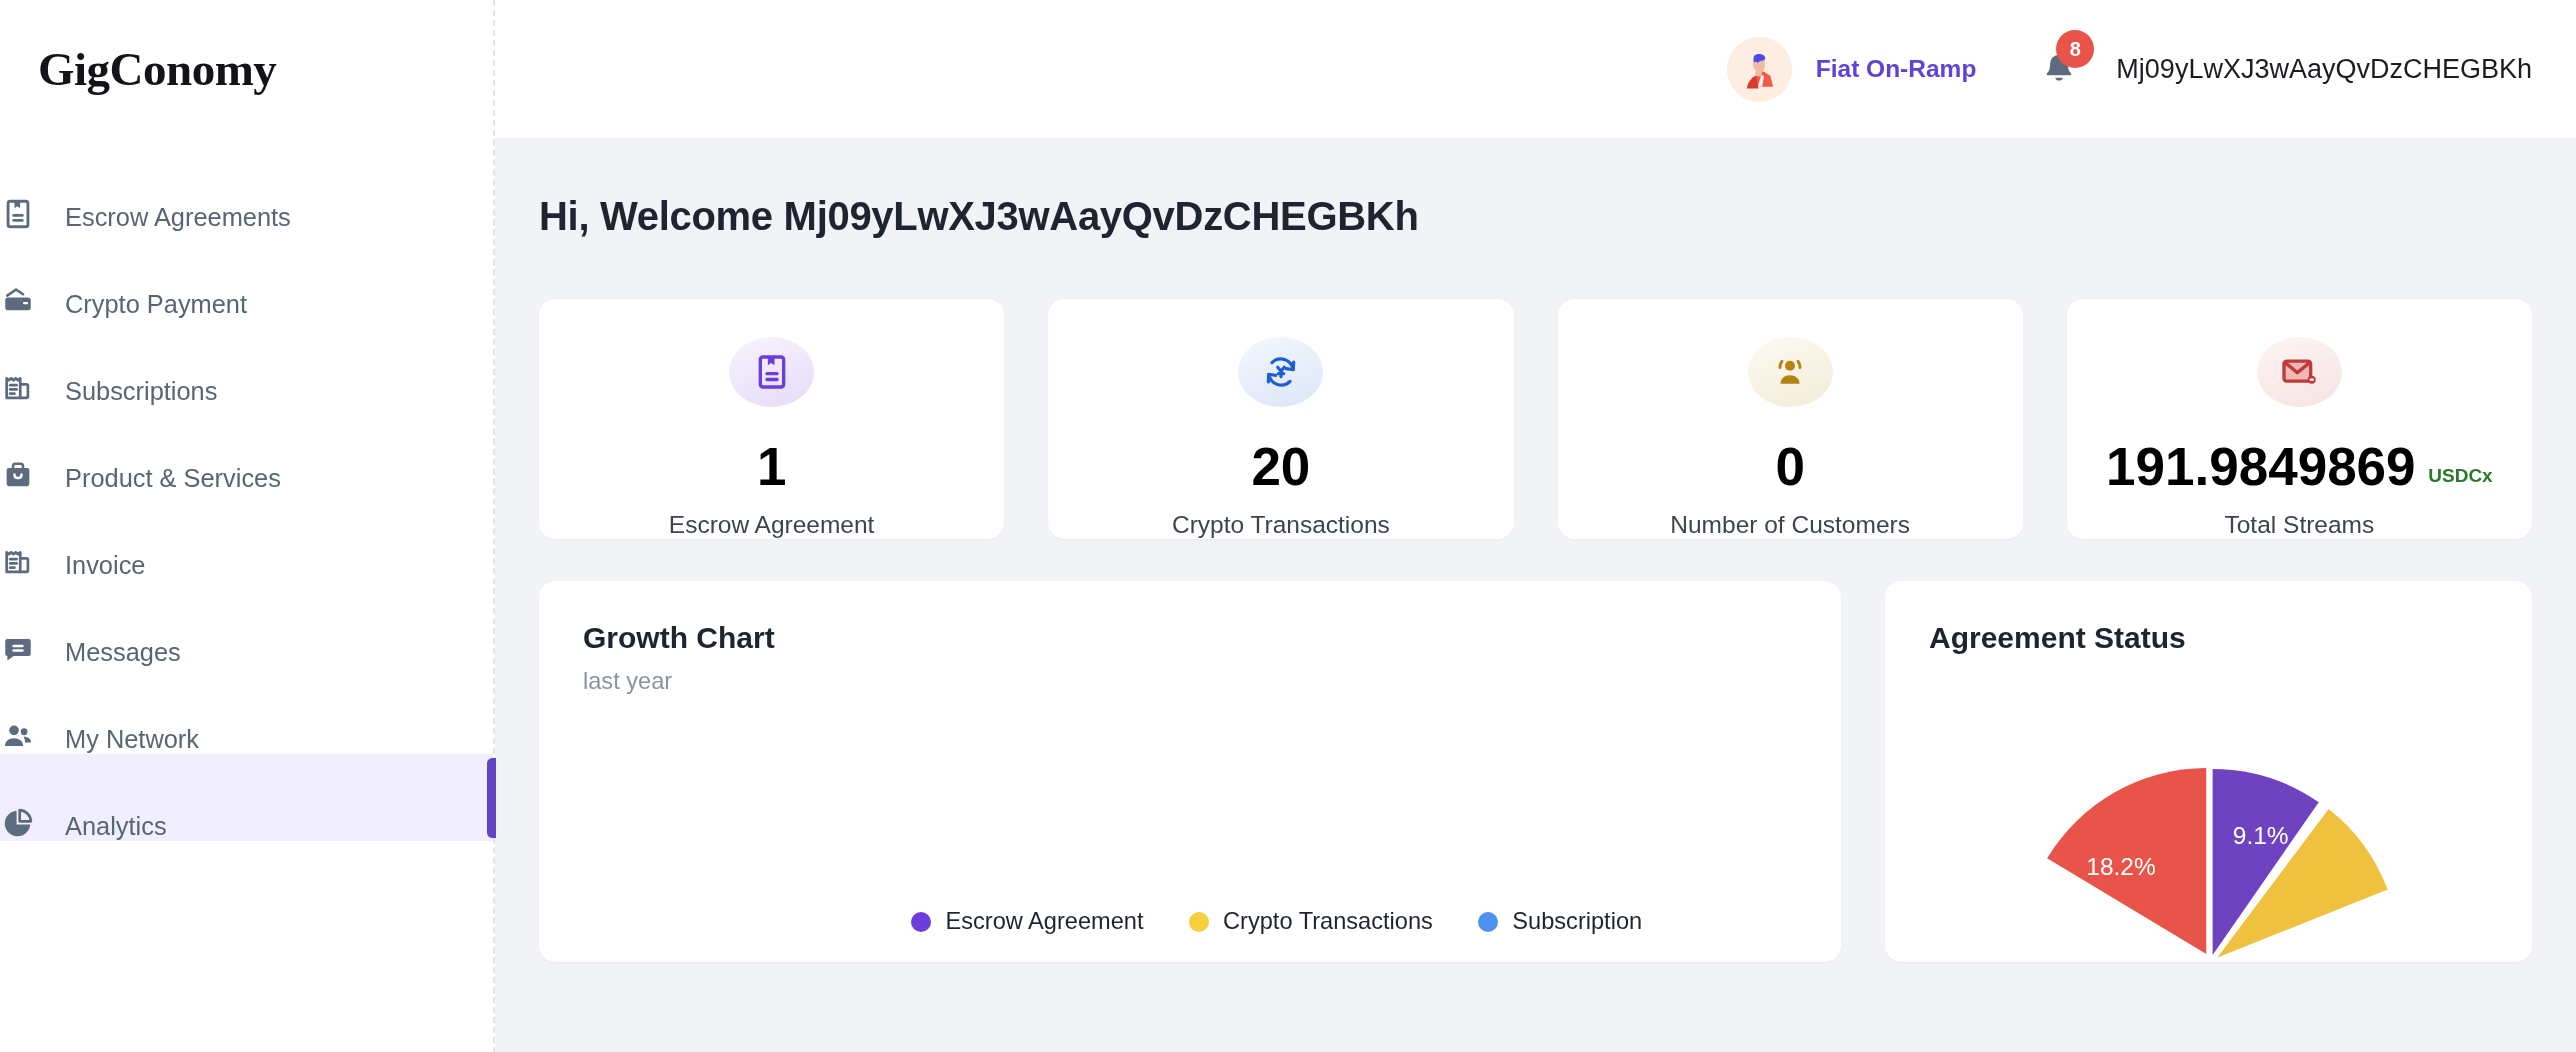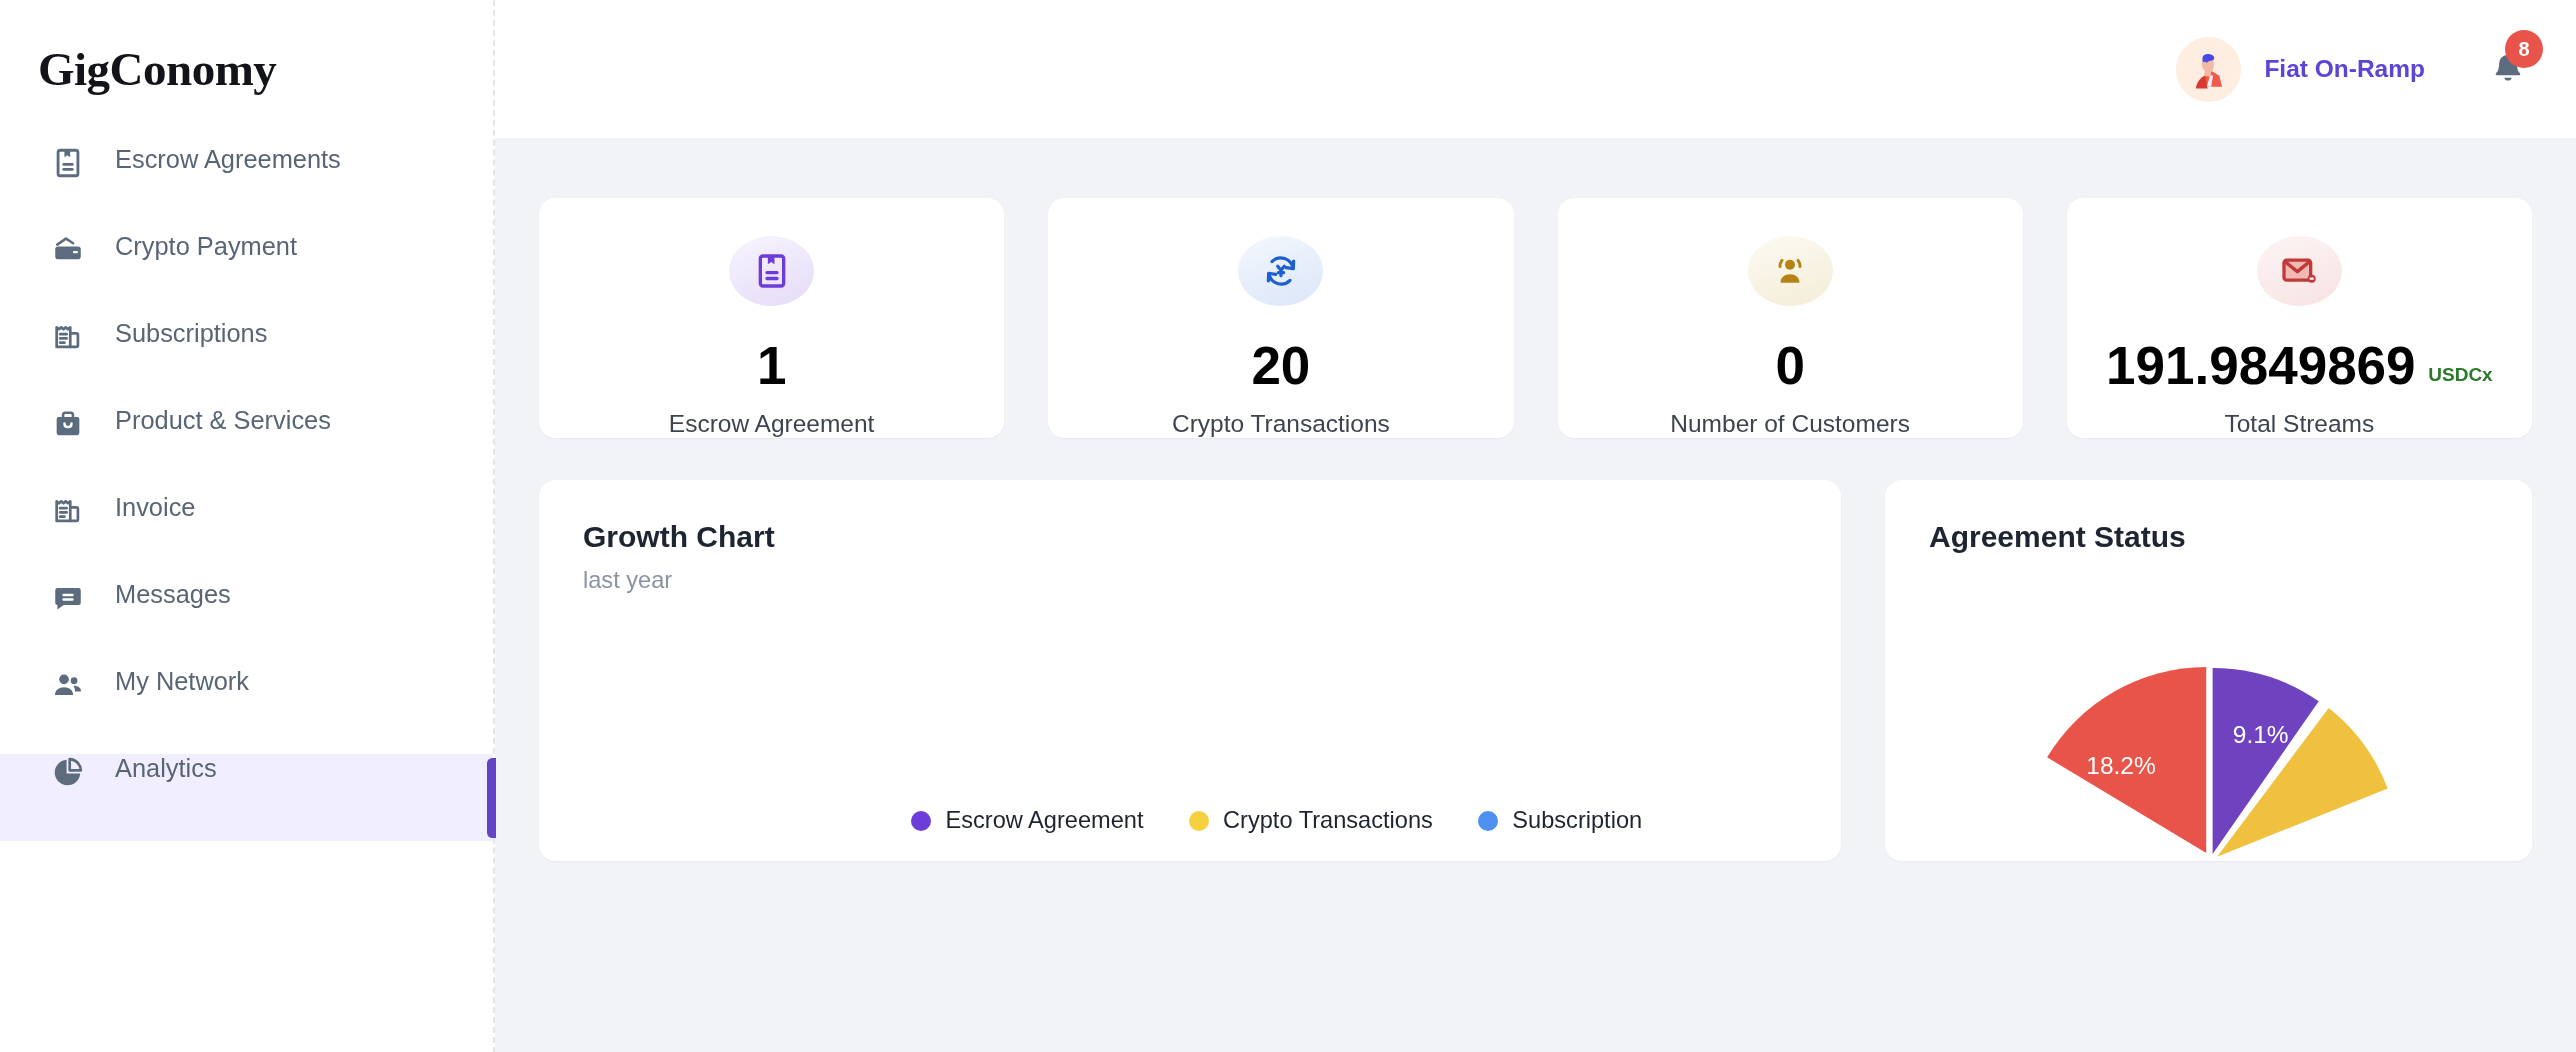--- a/index.html
+++ b/index.html
@@ -25,22 +25,21 @@
     padding-left: 38px;
   }
   .brand-text {
     font-size: 47px; font-weight: 700; color: #12141a;
     letter-spacing: -0.5px;
     font-family: Liberation Serif, serif;
   }
   .nav { padding-top: 7.3px; }
   .nav-item {
     height: 87px;
-    display: flex; align-items: flex-start;
-    padding-left: 50px;
+    display: flex; align-items: flex-end;
     gap: 29px;
     position: relative;
     cursor: pointer;
   }
   .nav-item.active { background: #f1efff; }
   .nav-item.active::after {
     content: "";
     position: absolute;
     right: -2.7px; top: 3.6px; bottom: 3.6px;
     width: 9px;
@@ -307,24 +306,26 @@
       <span class="fiat-link">Fiat On-Ramp</span>
 
       <div class="bell-wrap">
         <svg viewBox="0 0 24 24" fill="currentColor">
           <path d="M12 3a5.6 5.6 0 0 0-5.6 5.6c0 4.1-1.3 5.5-2 6.2-.4.4-.1 1.1.5 1.1h14.2c.6 0 .9-.7.5-1.1-.7-.7-2-2.1-2-6.2A5.6 5.6 0 0 0 12 3z"></path>
           <path d="M9.6 17.5a2.5 2.5 0 0 0 4.8 0z"></path>
         </svg>
         <span class="bell-badge">8</span>
       </div>
 
+      <span class="wallet-addr">Mj09yLwXJ3wAayQvDzCHEGBKh</span>
     </header>
 
     <section class="content">
 
+      <h1 class="welcome">Hi, Welcome Mj09yLwXJ3wAayQvDzCHEGBKh</h1>
 
       <div class="cards">
 
         <div class="card">
           <div class="card-icon" style="background:linear-gradient(160deg,#f7f4fe,#e5dbf8);color:#6d3ddb;">
             <svg viewBox="0 0 24 24" fill="none" stroke="currentColor" stroke-width="2" stroke-linecap="round" stroke-linejoin="round">
               <rect x="5" y="3" width="14" height="18" rx="1.5"></rect>
               <path d="M9.5 3v5l2-1.4L13.5 8V3" fill="currentColor" stroke="none"></path>
               <line x1="9" y1="13" x2="15" y2="13"></line>
                 <line x1="9" y1="16.5" x2="15" y2="16.5"></line>

